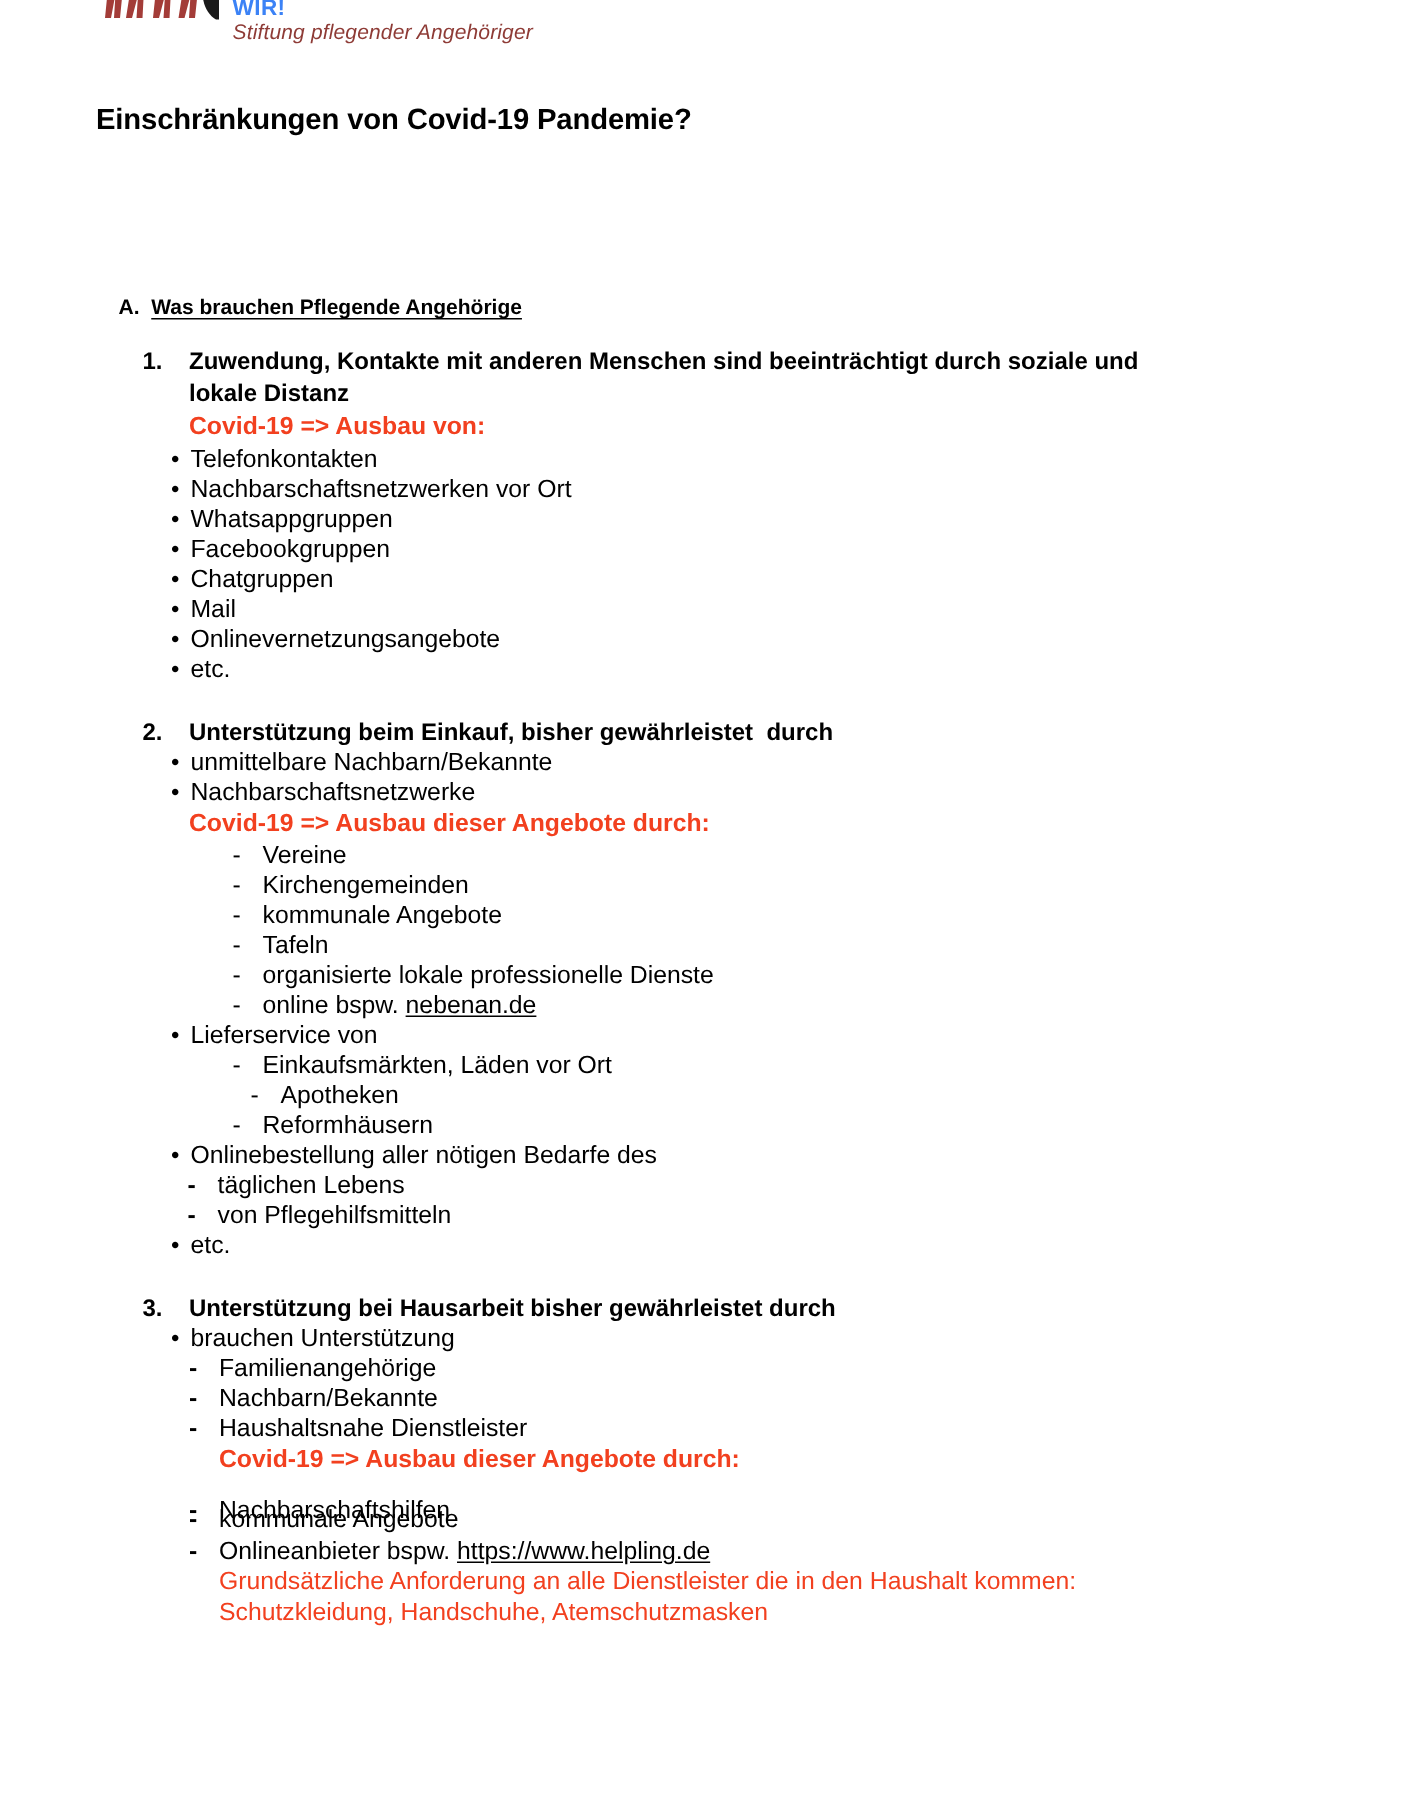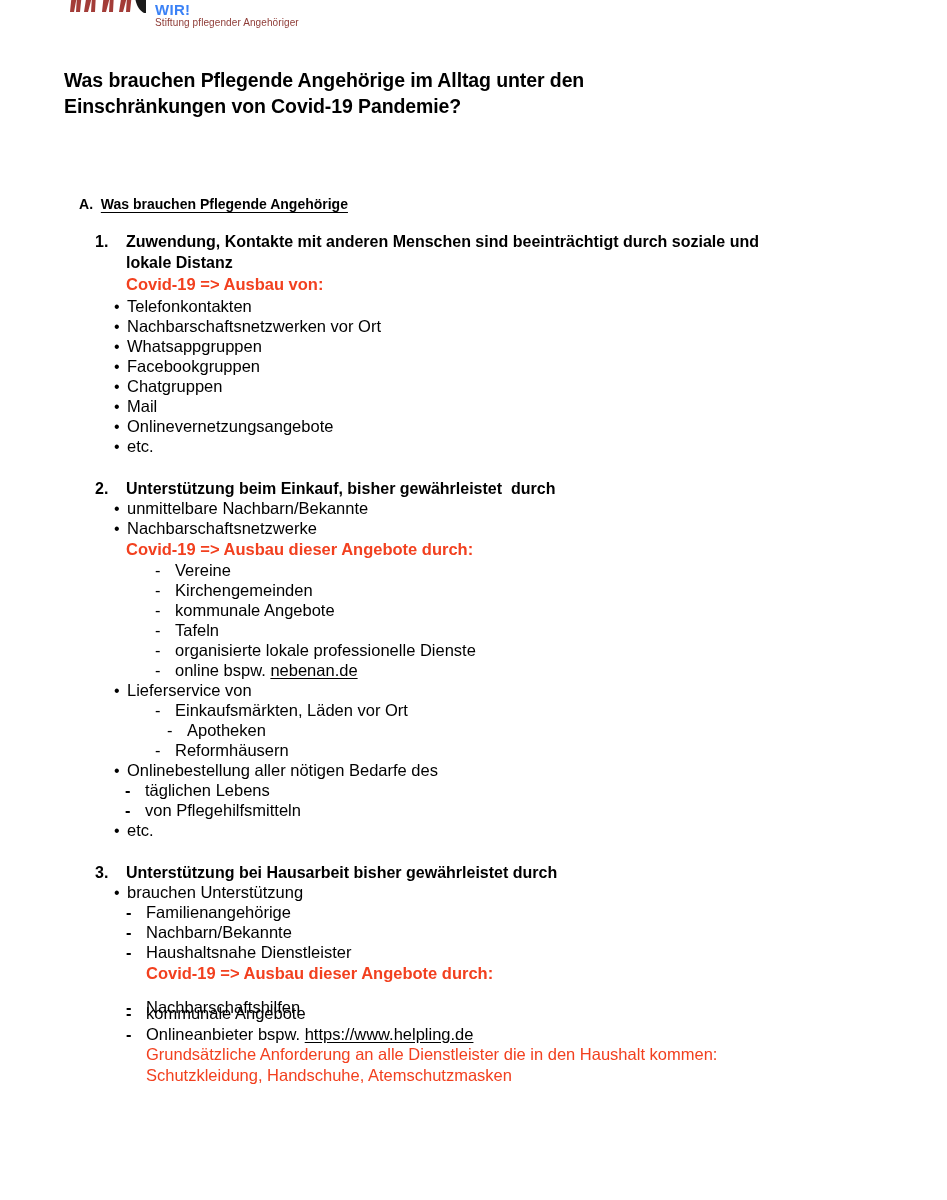--- a/index.html
+++ b/index.html
@@ -42,24 +42,25 @@
   }
   .logo-wir {
     font-size: 15px;
     font-weight: bold;
     color: #3b82f6;
     letter-spacing: 0.3px;
     display: block;
     margin-bottom: 1px;
   }
   .logo-sub {
-    font-size: 10px;
+    font-size: 14px;
     color: #8e3b36;
     display: block;
     letter-spacing: 0.1px;
+    font-style: italic;
   }
 
   
   .page {
     position: absolute;
     left: 0;
     top: 0;
     width: 947px;
   }
 
@@ -152,21 +153,20 @@
     <span class="logo-text">
       <span class="logo-wir">WIR!</span>
       <span class="logo-sub">Stiftung pflegender Angehöriger</span>
     </span>
   </div>
 </div>
 
 <div class="page">
 
   <div class="doc-title">
-    <span class="tline">Was brauchen Pflegende Angehörige im Alltag unter den</span>
     <span class="tline">Einschränkungen von Covid-19 Pandemie?</span>
   </div>
 
   <div class="section-a">
     <span class="sec-letter">A.</span><span>  </span><span class="sec-text">Was brauchen Pflegende Angehörige</span>
   </div>
 
   <div class="item-num" style="top:231px;">1.</div>
   <div class="item-text" style="top:231px;">Zuwendung, Kontakte mit anderen Menschen sind beeinträchtigt durch soziale und</div>
   <div class="item-text" style="top:252px;">lokale Distanz</div>

